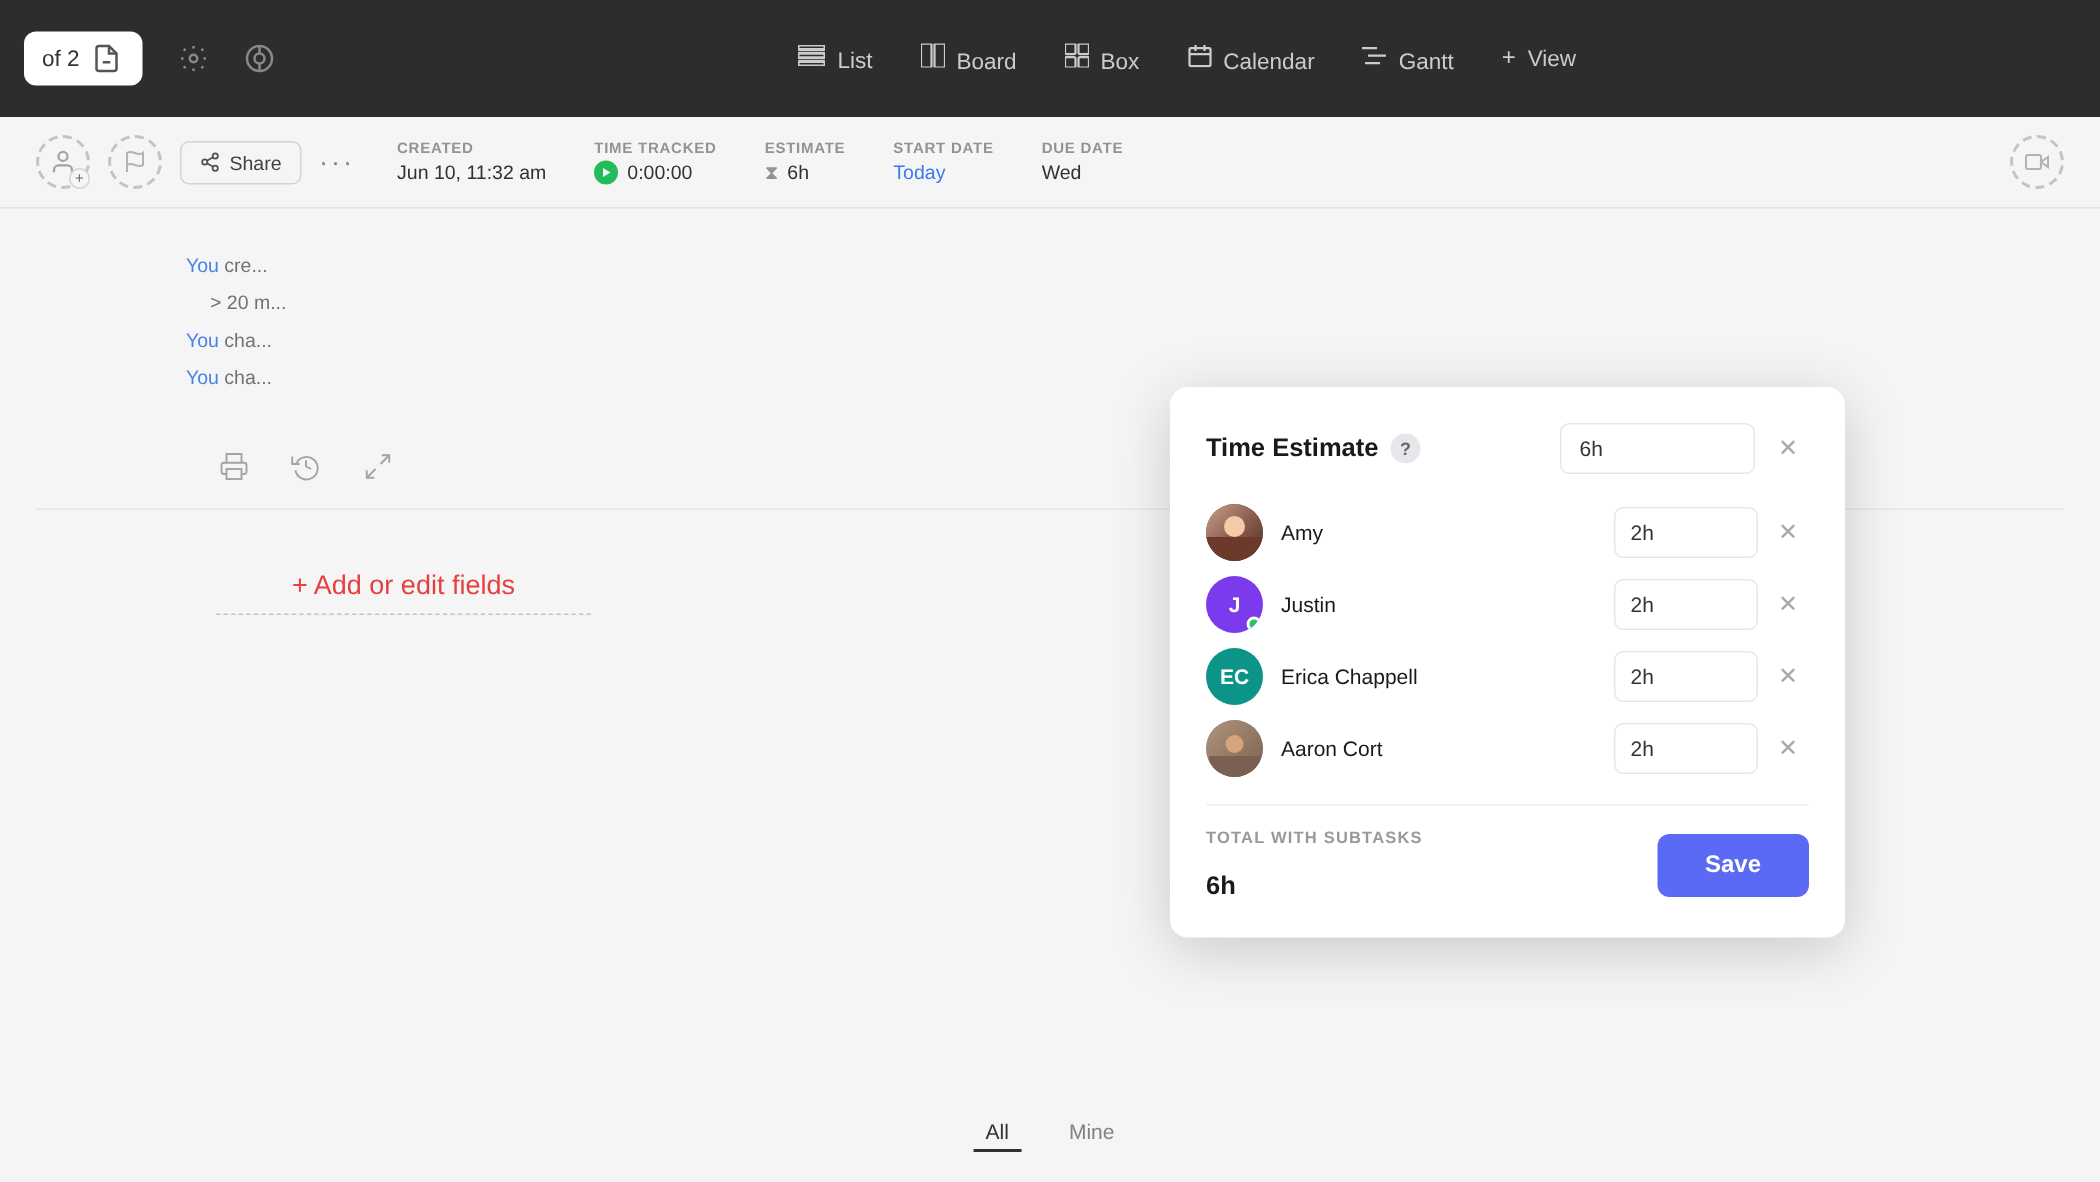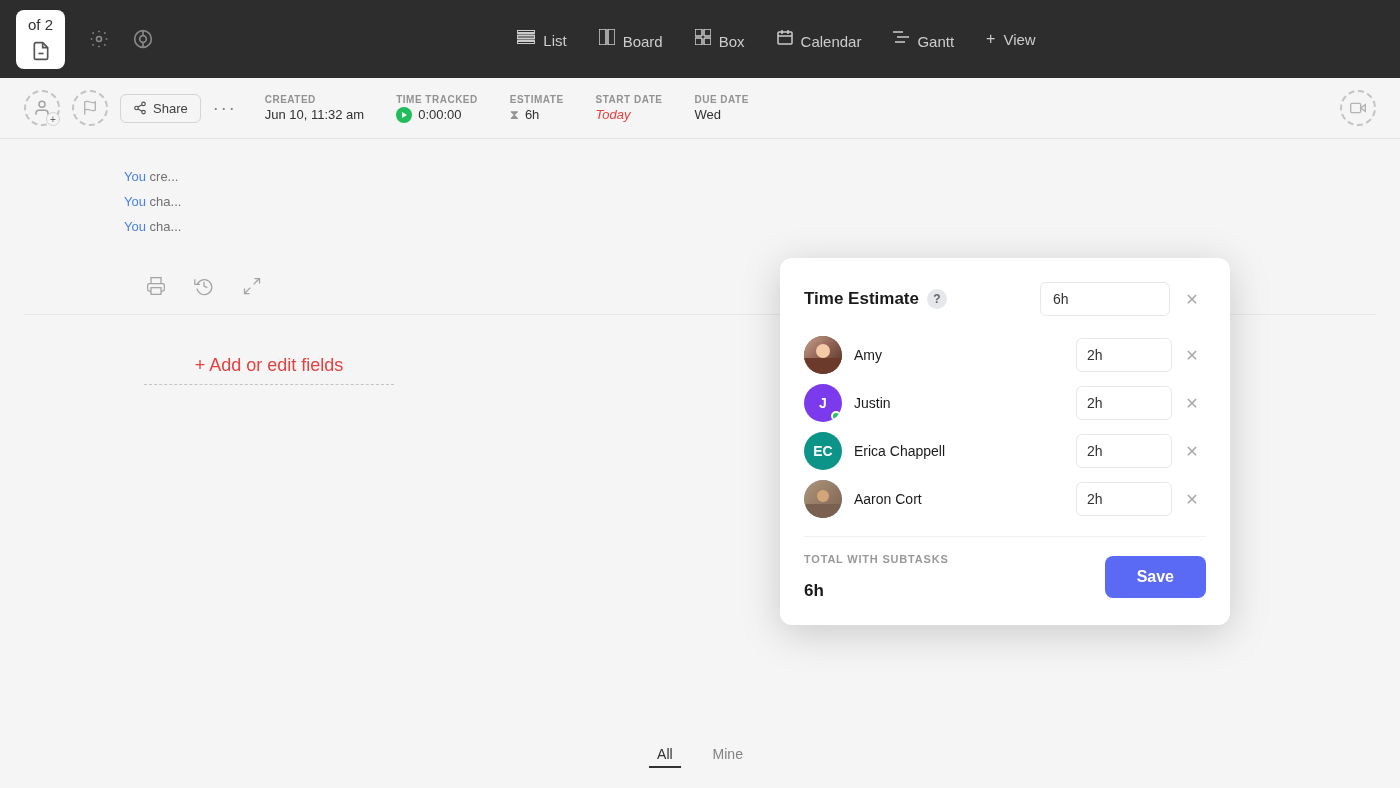--- a/index.html
+++ b/index.html
@@ -19,21 +19,20 @@
       align-items: center;
       gap: 6px;
       color: #fff;
       font-size: 15px;
       font-weight: 500;
       background: #fff;
       color: #333;
       border-radius: 8px;
       padding: 6px 12px;
       margin-right: 8px;
-      flex-direction: column;
     }
     .nav-page-indicator .doc-icon {
       width: 24px;
       height: 24px;
       display: flex;
       align-items: center;
       justify-content: center;
     }
     .nav-icon-btn {
       width: 36px;
@@ -148,21 +147,21 @@
       text-transform: uppercase;
       letter-spacing: 0.5px;
     }
     .meta-value {
       font-size: 13px;
       color: #333;
       display: flex;
       align-items: center;
       gap: 6px;
     }
-    .meta-value.orange { color: #ef4444; font-style: italic; }
+    .meta-value.orange { color: #3b82f6; }
     .time-play-icon {
       width: 16px;
       height: 16px;
       background: #22c55e;
       border-radius: 50%;
       display: flex;
       align-items: center;
       justify-content: center;
     }
     .time-play-icon::after {
@@ -604,20 +603,21 @@
       </div>
     </div>
   </div>
 
   <div class="main-content">
     <div style="margin-left: 100px; margin-top: 10px;">
       <div class="activity-text">
         <span class="blue">You</span>
         <span> cre...</span>
       </div>
+      <div class="activity-text" style="margin-left: 16px;">&gt; 20 m...</div>
       <div class="activity-text">
         <span class="blue">You</span>
         <span> cha...</span>
       </div>
       <div class="activity-text">
         <span class="blue">You</span>
         <span> cha...</span>
       </div>
     </div>
 

